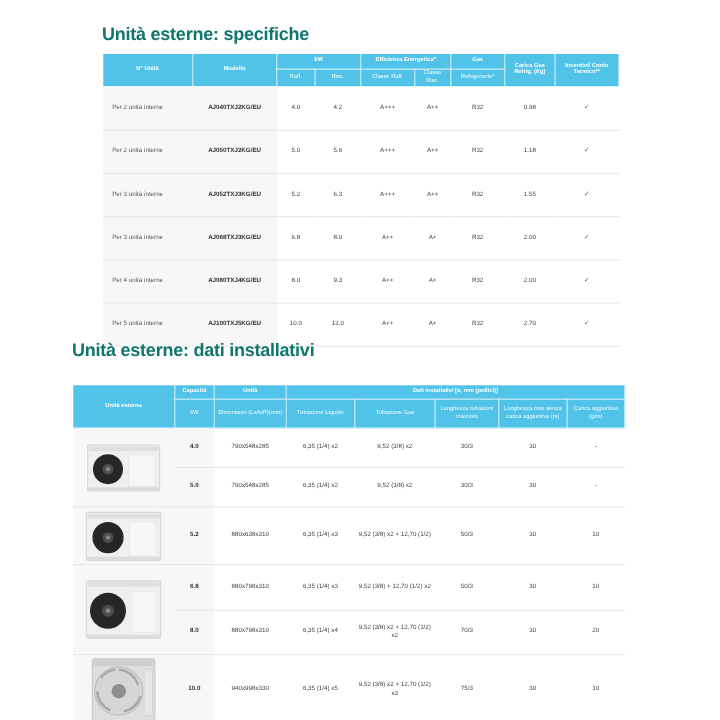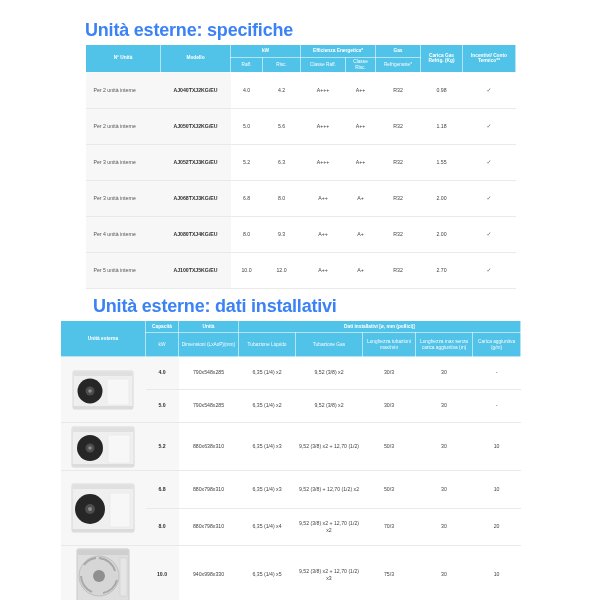--- a/index.html
+++ b/index.html
@@ -1,25 +1,25 @@
 <!DOCTYPE html>
 <html><head>
 <meta charset="utf-8">
 <style>
   html,body{margin:0;padding:0;}
   body{
     width:600px;height:600px;position:relative;background:#ffffff;
     font-family:"Liberation Sans", sans-serif;overflow:hidden;
   }
   .title{
-    position:absolute;font-weight:bold;font-size:18px;color:#3b82f6;
+    position:absolute;font-weight:bold;font-size:15px;color:#0f766e;
     letter-spacing:-0.2px;
   }
   #title1{left:85px;top:20px;}
-  #title2{left:60px;top:296px;margin-left:33px;}
+  #title2{left:60px;top:284px;}
 
   table{border-collapse:collapse;position:absolute;table-layout:fixed;}
   #specs-table{left:85px;top:44px;width:430px;}
   #install-table{left:60px;top:320px;width:460px;}
 
   th{
     background:#52c3e8;color:#ffffff;font-weight:bold;font-size:4.8px;
     padding:1px 2px;border:1px solid rgba(255,255,255,0.55);
     text-align:center;vertical-align:middle;line-height:1.25;
   }

